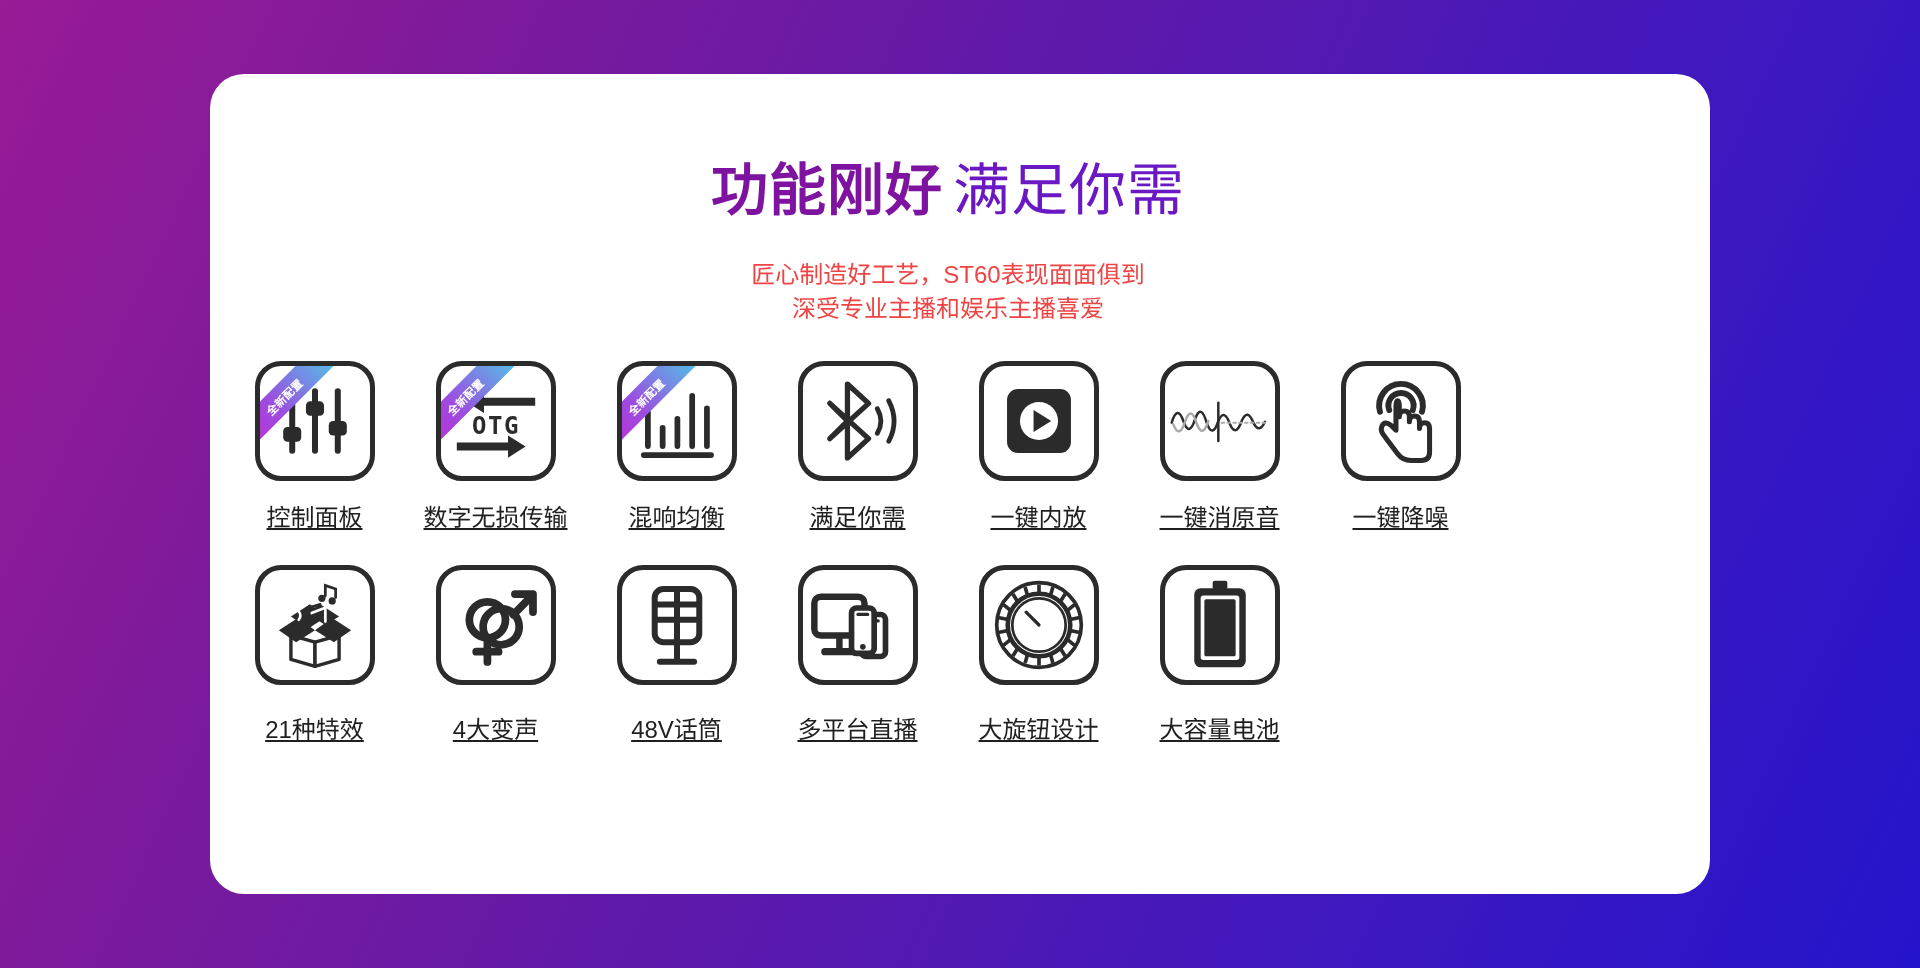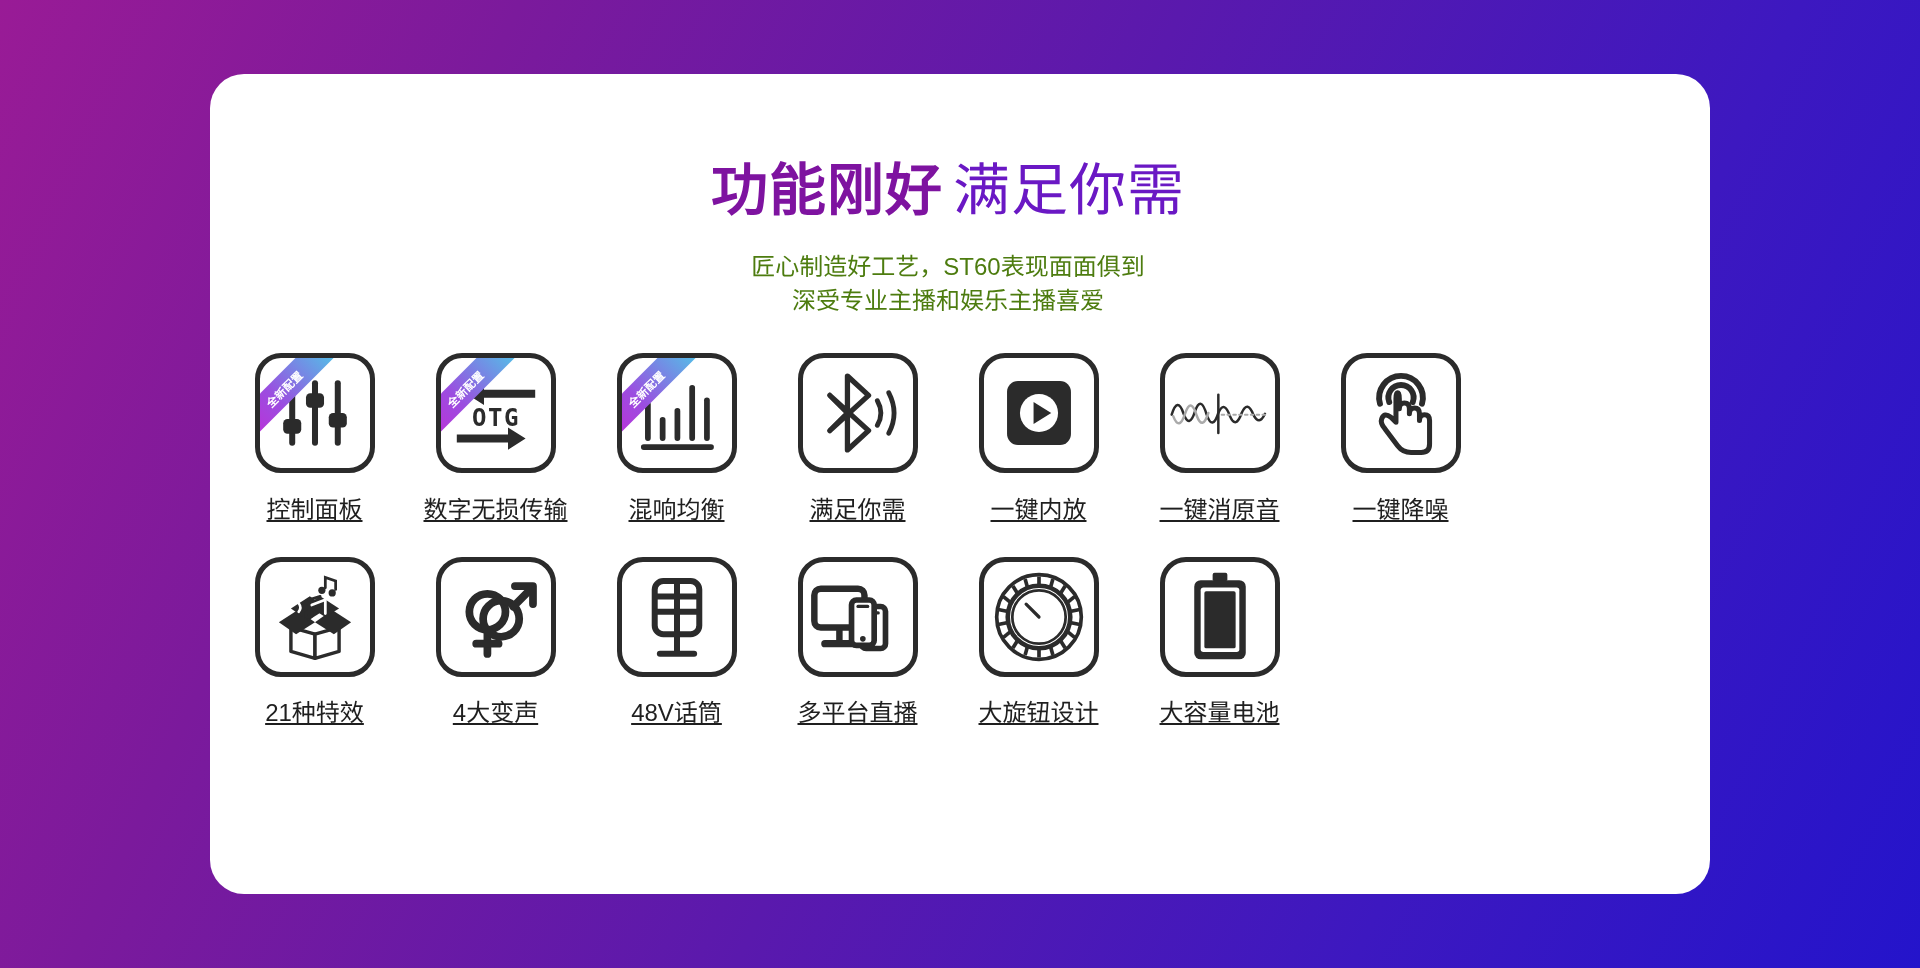--- a/index.html
+++ b/index.html
@@ -49,23 +49,23 @@
     font-weight: bold;
     color: #7e13a0;
   }
   .headline .hl-light {
     font-weight: normal;
     color: #6a18c4;
     margin-left: 10px;
   }
 
   .subtitle {
-    margin-top: 26px;
+    margin-top: 34px;
     text-align: center;
-    color: #4d7c0f;
+    color: #ef4444;
     font-size: 24px;
     line-height: 1.45;
     font-weight: normal;
   }
 
   
   .feature-grid {
     margin-top: 34px;
     width: 100%;
     display: flex;
@@ -132,21 +132,21 @@
 
   .feature-label {
     margin-top: 17px;
     font-size: 24px;
     color: #1f1f1f;
     white-space: nowrap;
     text-align: center;
     font-weight: normal;
     text-decoration: underline;
   }
-  .row2 .feature-label { margin-top: 16px; }
+  .row2 .feature-label { margin-top: 25px; }
 </style>
 </head>
 <body>
 
 <div class="page-bg"></div>
 
 <div class="card">
 
   <h1 class="headline">
     <span class="hl-strong">功能刚好</span><span class="hl-light">满足你需</span>

